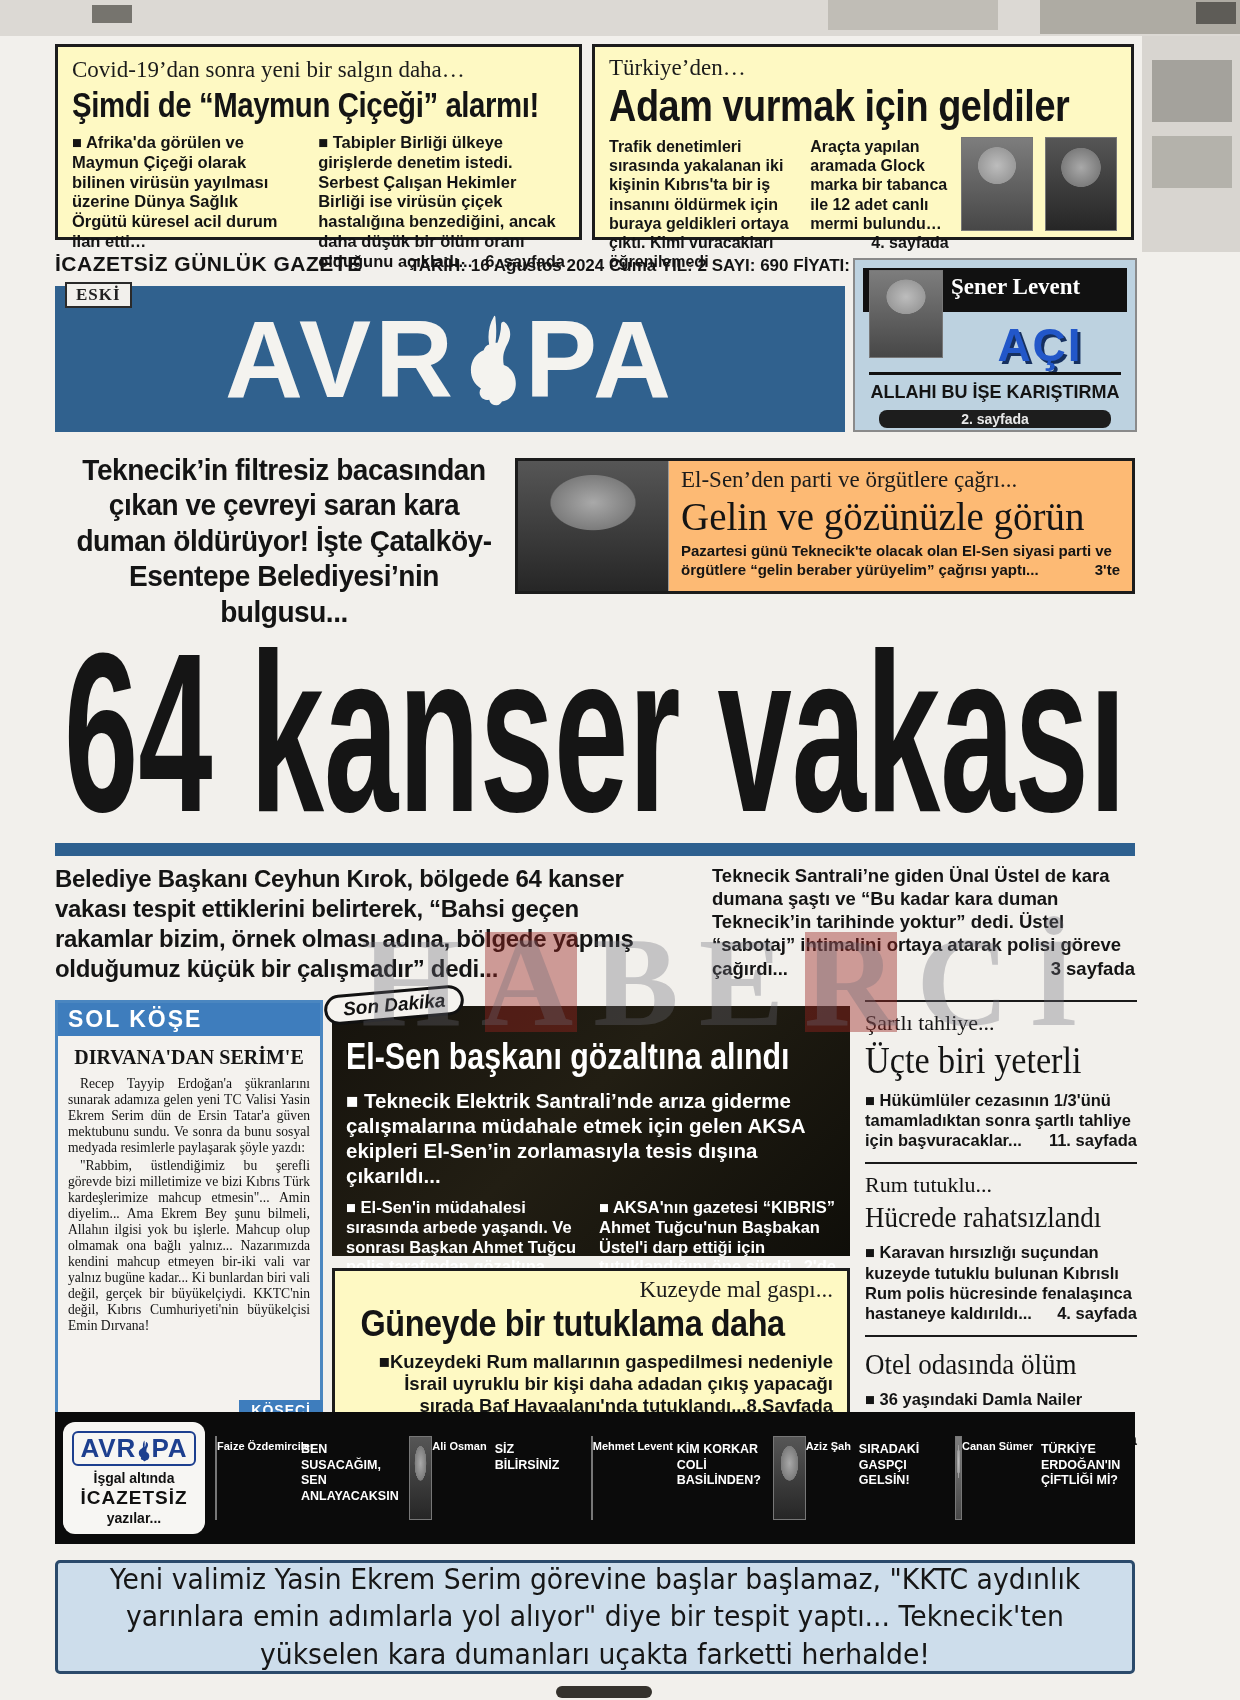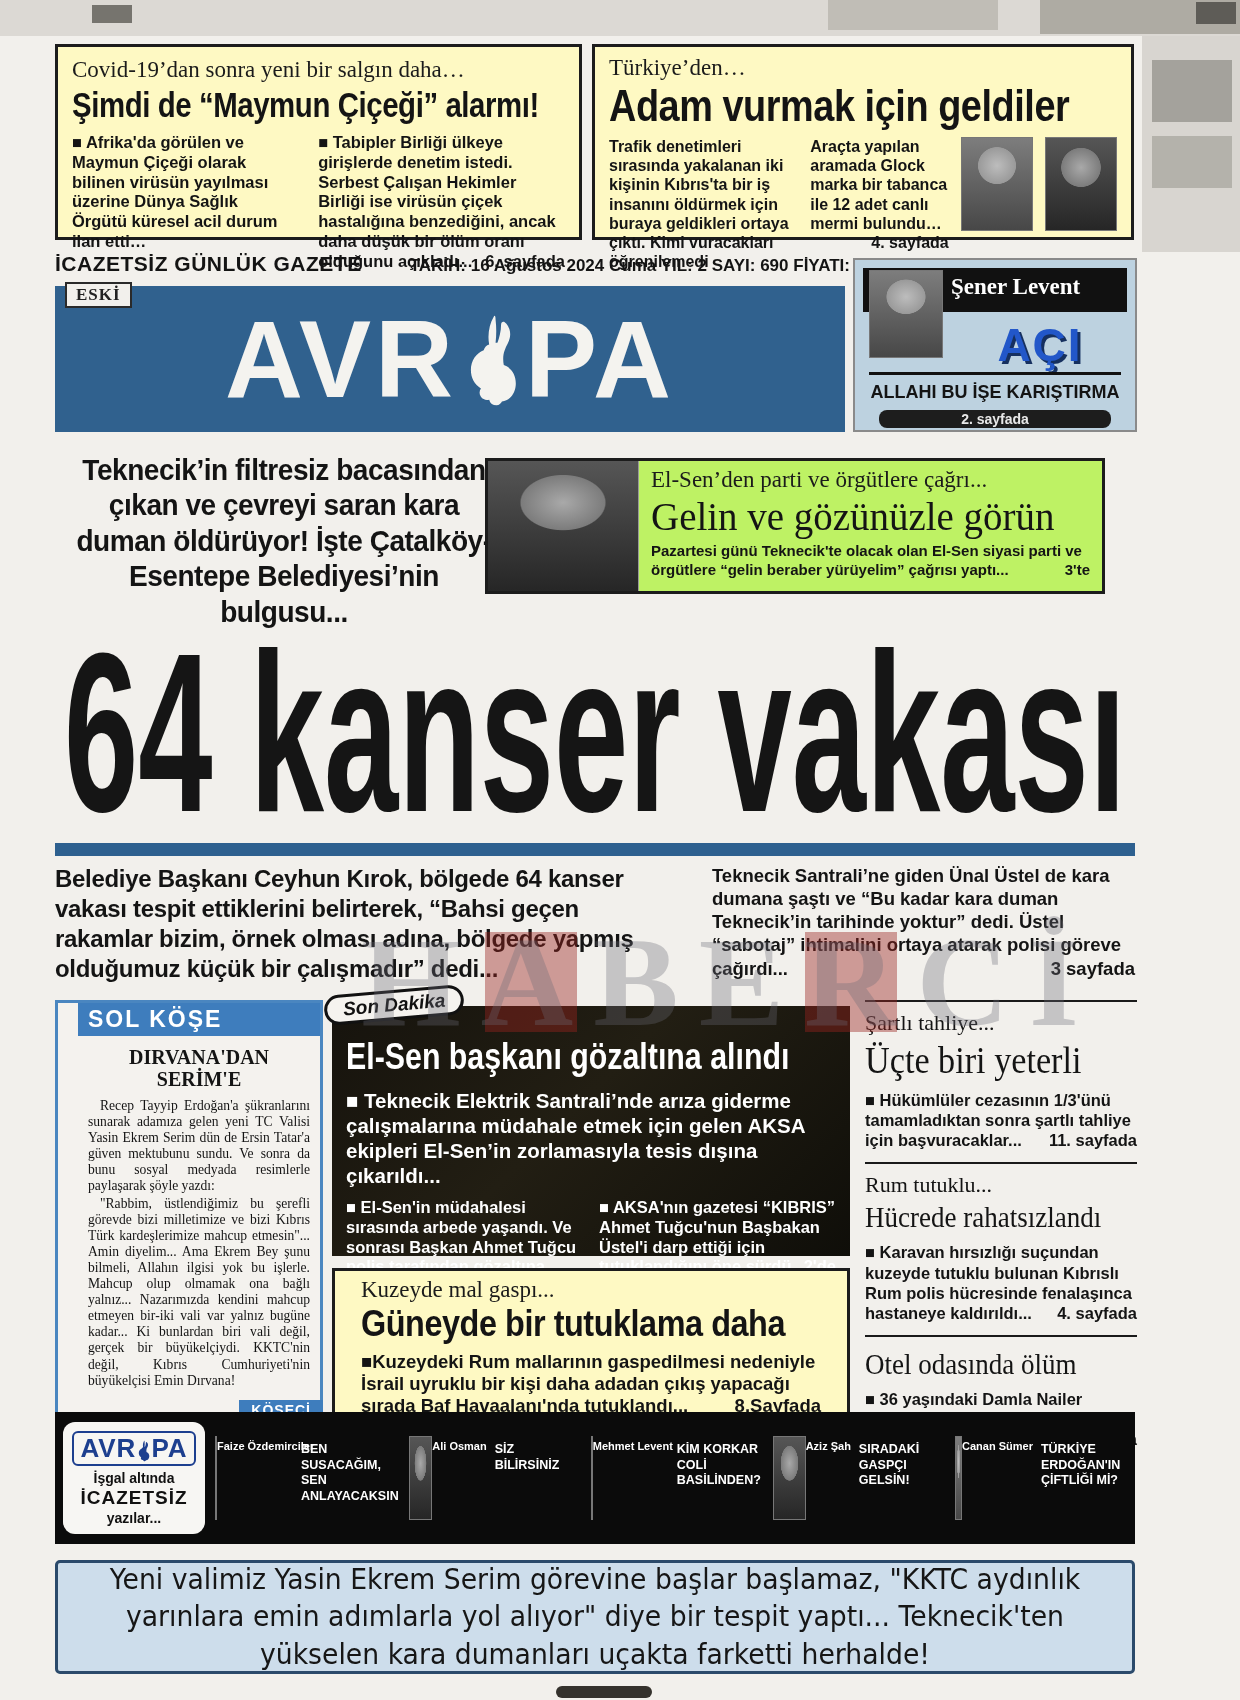--- a/index.html
+++ b/index.html
@@ -61,21 +61,21 @@
             font-weight:800;font-size:46px;color:#2257c9;letter-spacing:2px;
             text-shadow:3px 3px 0 #16305f;}
   .aci-rule{position:absolute;left:14px;top:112px;right:14px;border-top:3px solid #111;}
   .aci-title{position:absolute;left:0;top:122px;width:100%;text-align:center;
              font-weight:bold;font-size:18px;}
   .aci-pageref{position:absolute;left:24px;right:24px;top:150px;background:#1d1d1d;color:#e8e8e8;
                border-radius:8px;text-align:center;font-weight:bold;font-size:14px;padding:1px 15px;}
   
   .deck-left{left:58px;top:452px;width:452px;font-weight:bold;font-size:29.5px;line-height:1.2;
              text-align:center;transform:scaleX(.95);transform-origin:center top;letter-spacing:-.5px;}
-  .elsen{left:485px;top:458px;width:620px;height:136px;border:3px solid #1c1c1c;background:#bef264;
+  .elsen{left:515px;top:458px;width:620px;height:136px;border:3px solid #1c1c1c;background:#fdba74;
          box-sizing:border-box;display:flex;}
   .elsen-photo{width:150px;height:100%;border:none;border-right:1px solid #999;}
   .elsen-txt{flex:1;padding:6px 12px 4px;}
   .elsen-h{font-family:"Liberation Serif",serif;font-size:41px;line-height:1.05;white-space:nowrap;
            transform:scaleX(.95);transform-origin:left center;margin:2px 0 4px;}
   .elsen-sub{font-weight:bold;font-size:15px;line-height:1.25;}
   
   .mega{left:55px;top:598px;width:1080px;height:240px;}
   .blue-rule{left:55px;top:843px;width:1080px;height:13px;background:#2e608f;}
   
@@ -83,21 +83,21 @@
   .deck-a{width:625px;font-weight:bold;font-size:24px;line-height:1.25;letter-spacing:-.3px;}
   .deck-b{width:430px;font-weight:bold;font-size:18.5px;line-height:1.25;}
   
   .wm{left:350px;top:880px;width:760px;height:205px;pointer-events:none;z-index:5;
       display:flex;align-items:center;justify-content:center;}
   .wm-text{font-family:"Liberation Serif",serif;font-weight:bold;font-size:128px;letter-spacing:20px;
            color:rgba(105,105,118,.33);position:relative;z-index:2;}
   .wm-box{position:absolute;width:92px;height:100px;background:rgba(155,35,30,.42);z-index:1;}
   
   .solkose{left:55px;top:1000px;width:268px;height:420px;background:#f4f2ee;
-           border:3px solid #4a86c0;box-sizing:border-box;padding-left:20px;}
+           border:3px solid #4a86c0;box-sizing:border-box;}
   .sk-head{background:#3e7dbd;color:#fff;font-weight:bold;font-size:23px;letter-spacing:2px;
            padding:3px 10px;}
   .sk-body{padding:6px 10px 4px;font-family:"Liberation Serif",serif;font-size:13.6px;
            line-height:1.18;text-align:justify;}
   .sk-title{text-align:center;font-weight:bold;font-size:20px;line-height:1.1;margin:4px 0 8px;}
   .sk-body p{margin:0 0 2px;text-indent:12px;}
   .sk-tag{position:absolute;right:-3px;bottom:-3px;background:#3e7dbd;color:#fff;font-weight:bold;
           font-size:14px;padding:2px 12px;letter-spacing:1px;}
   
   .sondakika{left:332px;top:1006px;width:518px;height:250px;box-sizing:border-box;
@@ -105,21 +105,21 @@
              padding:30px 14px 10px;}
   .sd-badge{position:absolute;left:-8px;top:-16px;background:#f5f3ef;border:3px solid #111;
             border-radius:16px;padding:1px 16px;font-weight:bold;font-style:italic;font-size:19px;
             color:#111;transform:rotate(-5deg);}
   .sd-h{font-size:37px;font-weight:bold;white-space:nowrap;transform:scaleX(.82);
         transform-origin:left center;margin:0 0 10px;color:#fff;}
   .sd-sub{font-weight:bold;font-size:20.5px;line-height:1.22;margin-bottom:10px;}
   .sd-cols{display:flex;gap:16px;font-size:16.5px;font-weight:bold;line-height:1.2;}
   .sd-cols div{flex:1;}
   
-  .kuzeyde{left:332px;top:1268px;width:518px;height:166px;padding:6px 26px;}
+  .kuzeyde{left:332px;top:1268px;width:518px;height:166px;padding:6px 14px;text-align:right;}
   .kz-h{font-size:36px;transform:scaleX(.9);margin:0 0 6px;}
   .kz-body{font-weight:bold;font-size:18.5px;line-height:1.2;}
   
   .rightcol{left:865px;top:1000px;width:272px;}
   .rc-story{border-top:2px solid #1a1a1a;padding:8px 0 12px;}
   .rc-kicker{font-family:"Liberation Serif",serif;font-size:22px;margin-bottom:2px;}
   .rc-h1{font-family:"Liberation Serif",serif;font-size:38px;white-space:nowrap;
          transform:scaleX(.9);transform-origin:left center;margin:2px 0 8px;}
   .rc-h2{font-family:"Liberation Serif",serif;font-size:30px;white-space:nowrap;
          transform:scaleX(.9);transform-origin:left center;margin:2px 0 8px;}

